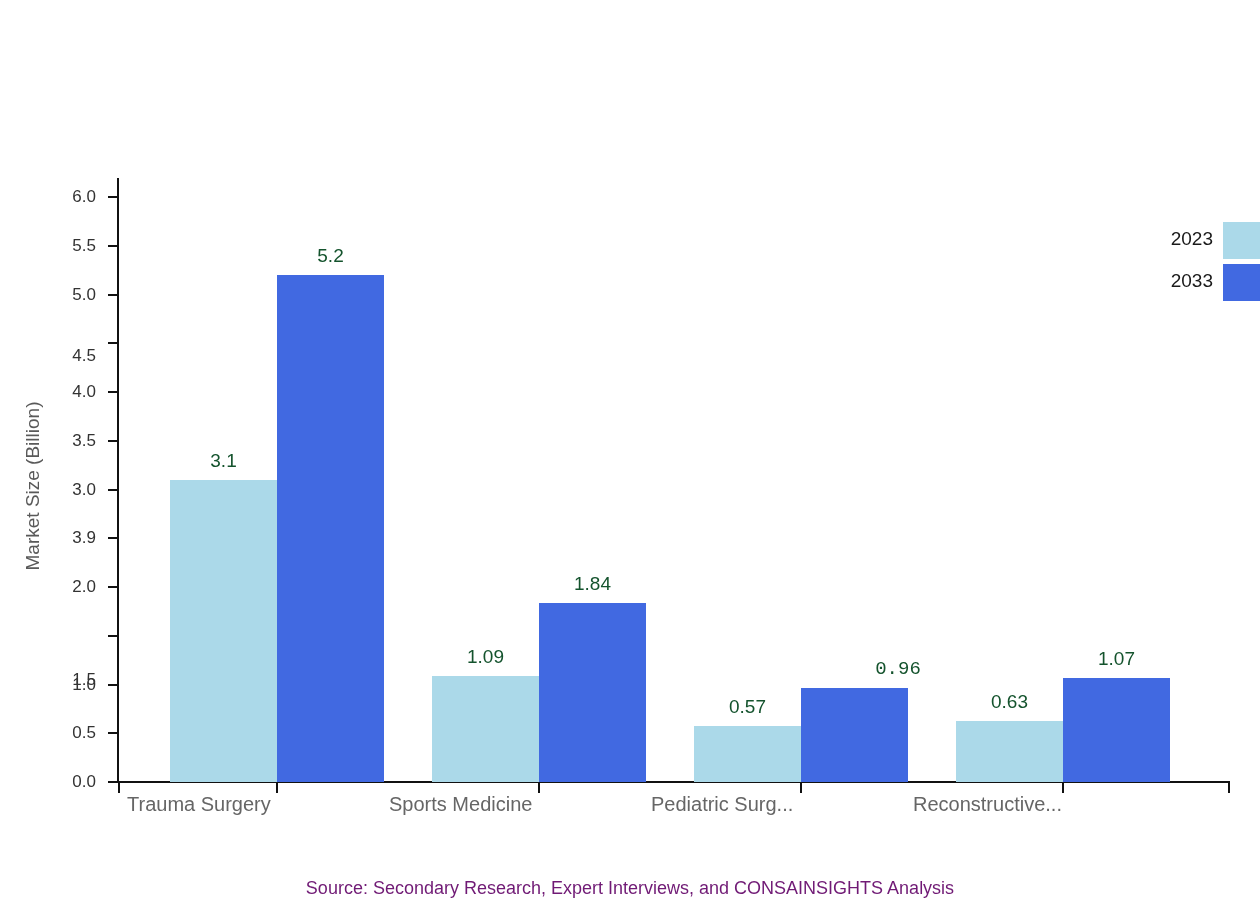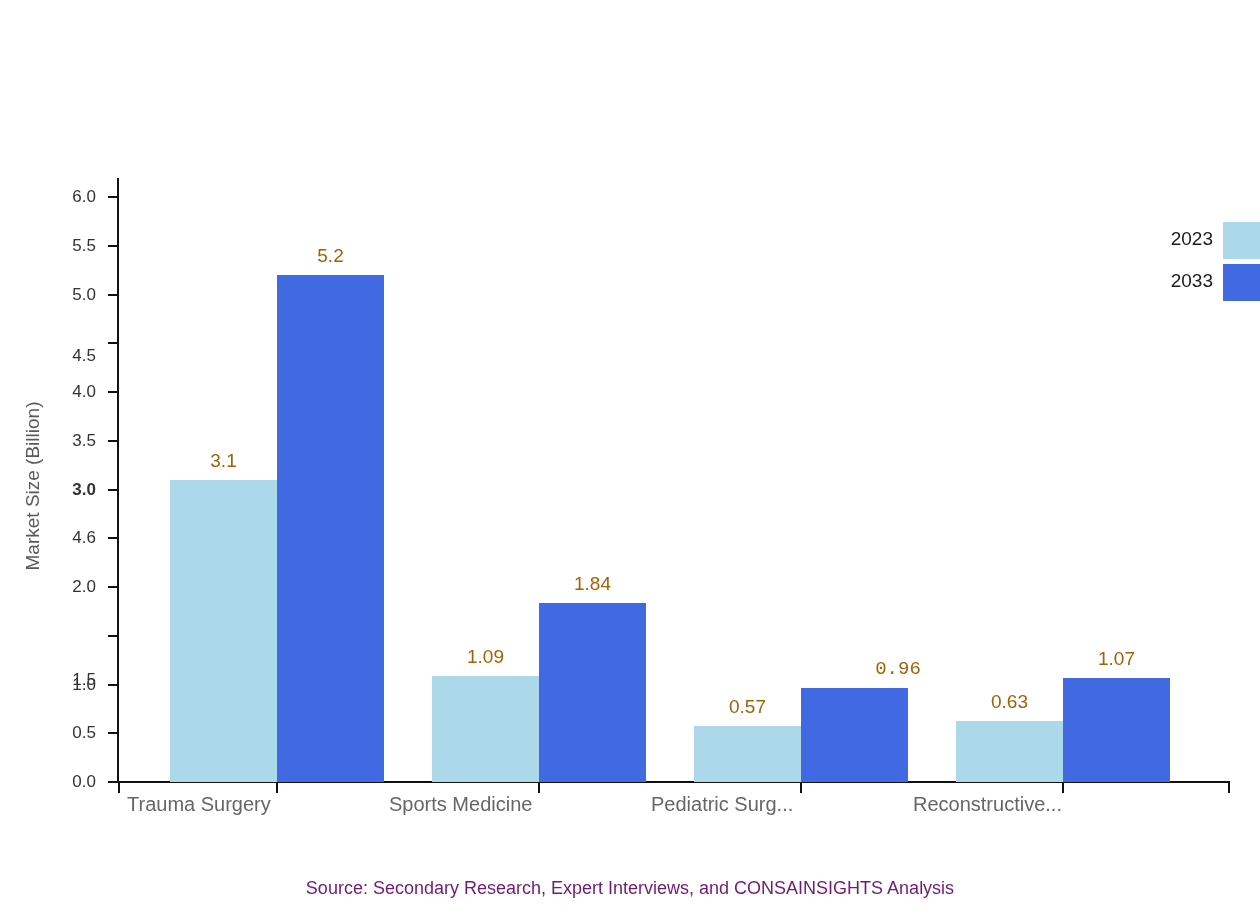--- a/index.html
+++ b/index.html
@@ -109,21 +109,21 @@
     bottom: 138px; 
   }
   .bar.c2023 { background: #abd9e9; }
   .bar.c2033 { background: #4169e1; }
 
   .bar-label {
     position: absolute;
     width: 140px;
     text-align: center;
     font-size: 19px;
-    color: #a16207;
+    color: #14532d;
   }
 
   
   .legend-label {
     position: absolute;
     width: 120px;
     text-align: right;
     font-size: 19px;
     color: #1a1a1a;
   }
@@ -163,23 +163,23 @@
       <div class="y-tick-label" style="top: 782px;">0.0</div>
       <div class="y-tick" style="top: 732.25px;"></div>
       <div class="y-tick-label" style="top: 733.25px;">0.5</div>
       <div class="y-tick" style="top: 683.5px;"></div>
       <div class="y-tick-label" style="top: 684.5px;">1.0</div>
       <div class="y-tick" style="top: 634.75px;"></div>
       <div class="y-tick-label" style="top: 635.75px; margin-top: 44px;">1.5</div>
       <div class="y-tick" style="top: 586px;"></div>
       <div class="y-tick-label" style="top: 587px;">2.0</div>
       <div class="y-tick" style="top: 537.25px;"></div>
-      <div class="y-tick-label" style="top: 538.25px;">4.6</div>
+      <div class="y-tick-label" style="top: 538.25px;">3.9</div>
       <div class="y-tick" style="top: 488.5px;"></div>
-      <div class="y-tick-label" style="top: 489.5px; font-weight: bold;">3.0</div>
+      <div class="y-tick-label" style="top: 489.5px;">3.0</div>
       <div class="y-tick" style="top: 439.75px;"></div>
       <div class="y-tick-label" style="top: 440.75px;">3.5</div>
       <div class="y-tick" style="top: 391px;"></div>
       <div class="y-tick-label" style="top: 392px;">4.0</div>
       <div class="y-tick" style="top: 342.25px;"></div>
       <div class="y-tick-label" style="top: 356px;">4.5</div>
       <div class="y-tick" style="top: 293.5px;"></div>
       <div class="y-tick-label" style="top: 294.5px;">5.0</div>
       <div class="y-tick" style="top: 244.75px;"></div>
       <div class="y-tick-label" style="top: 245.75px;">5.5</div>

